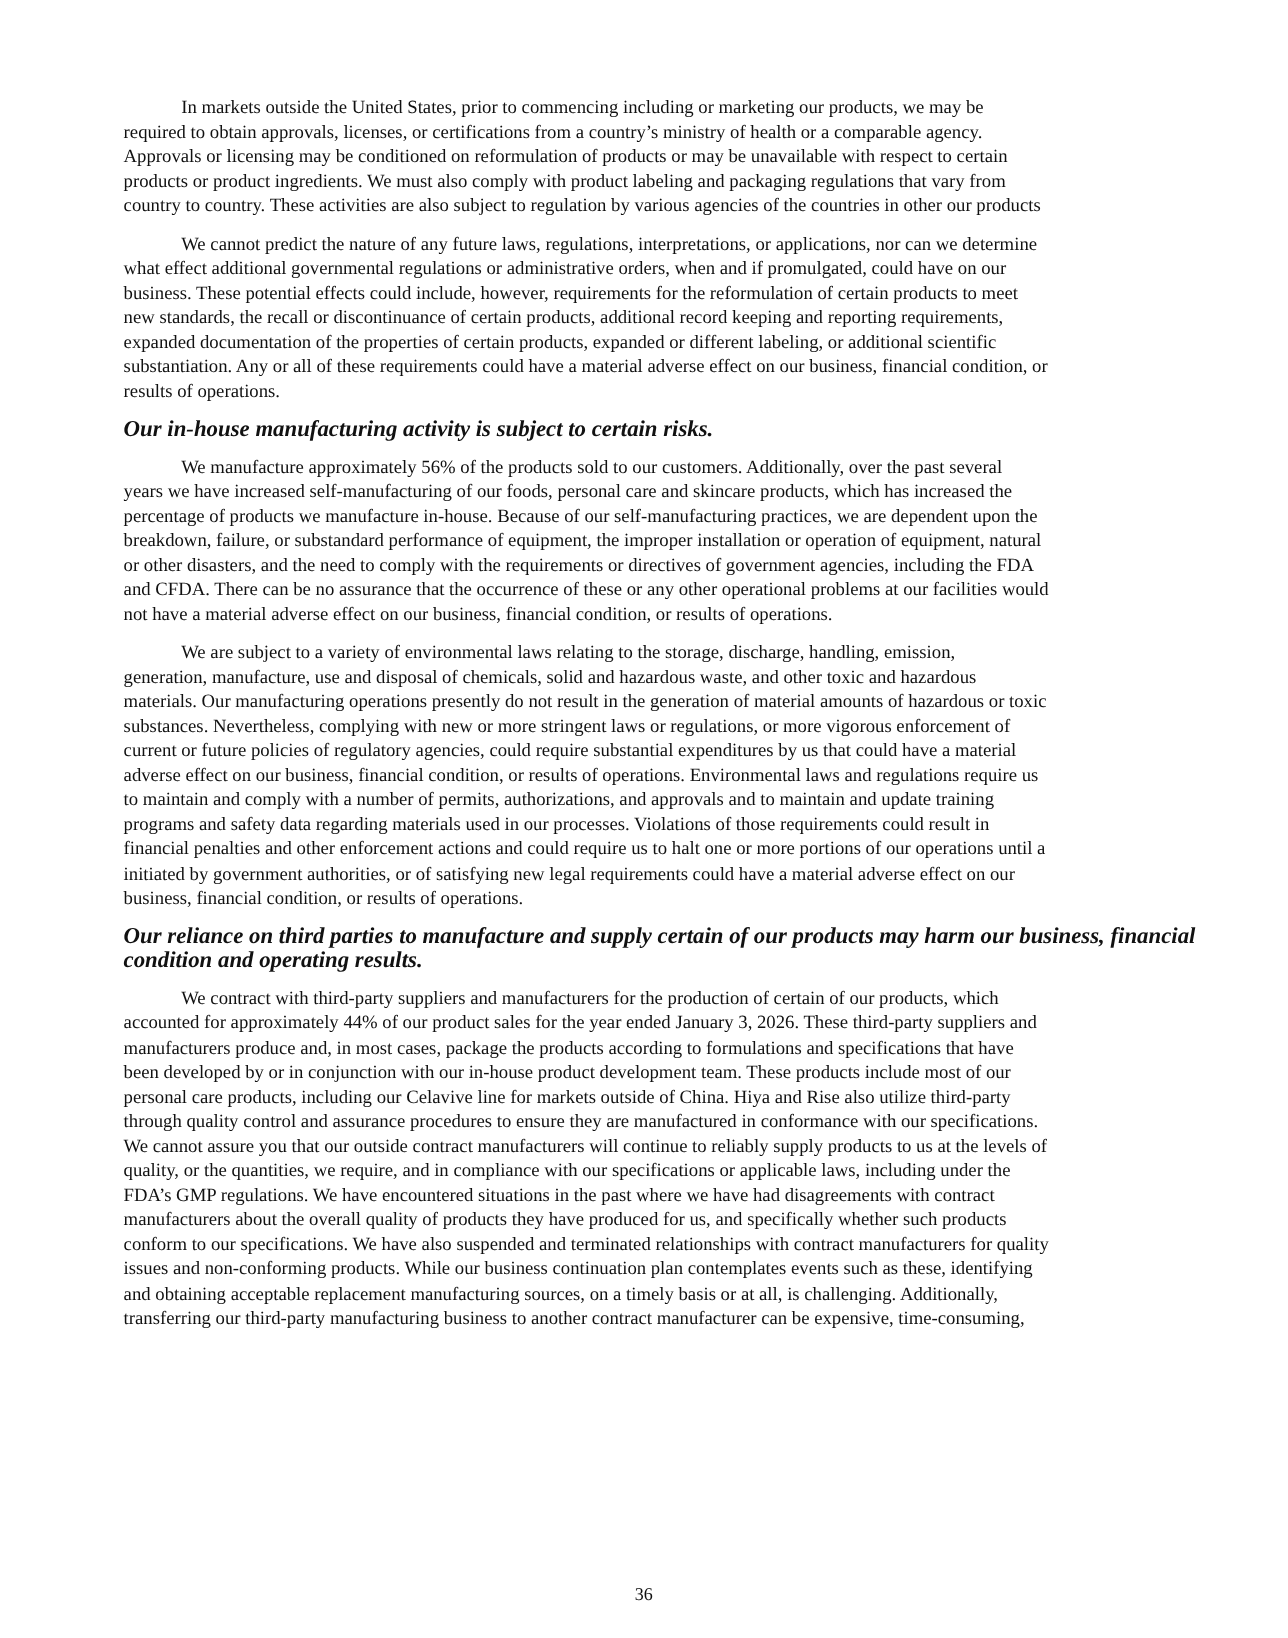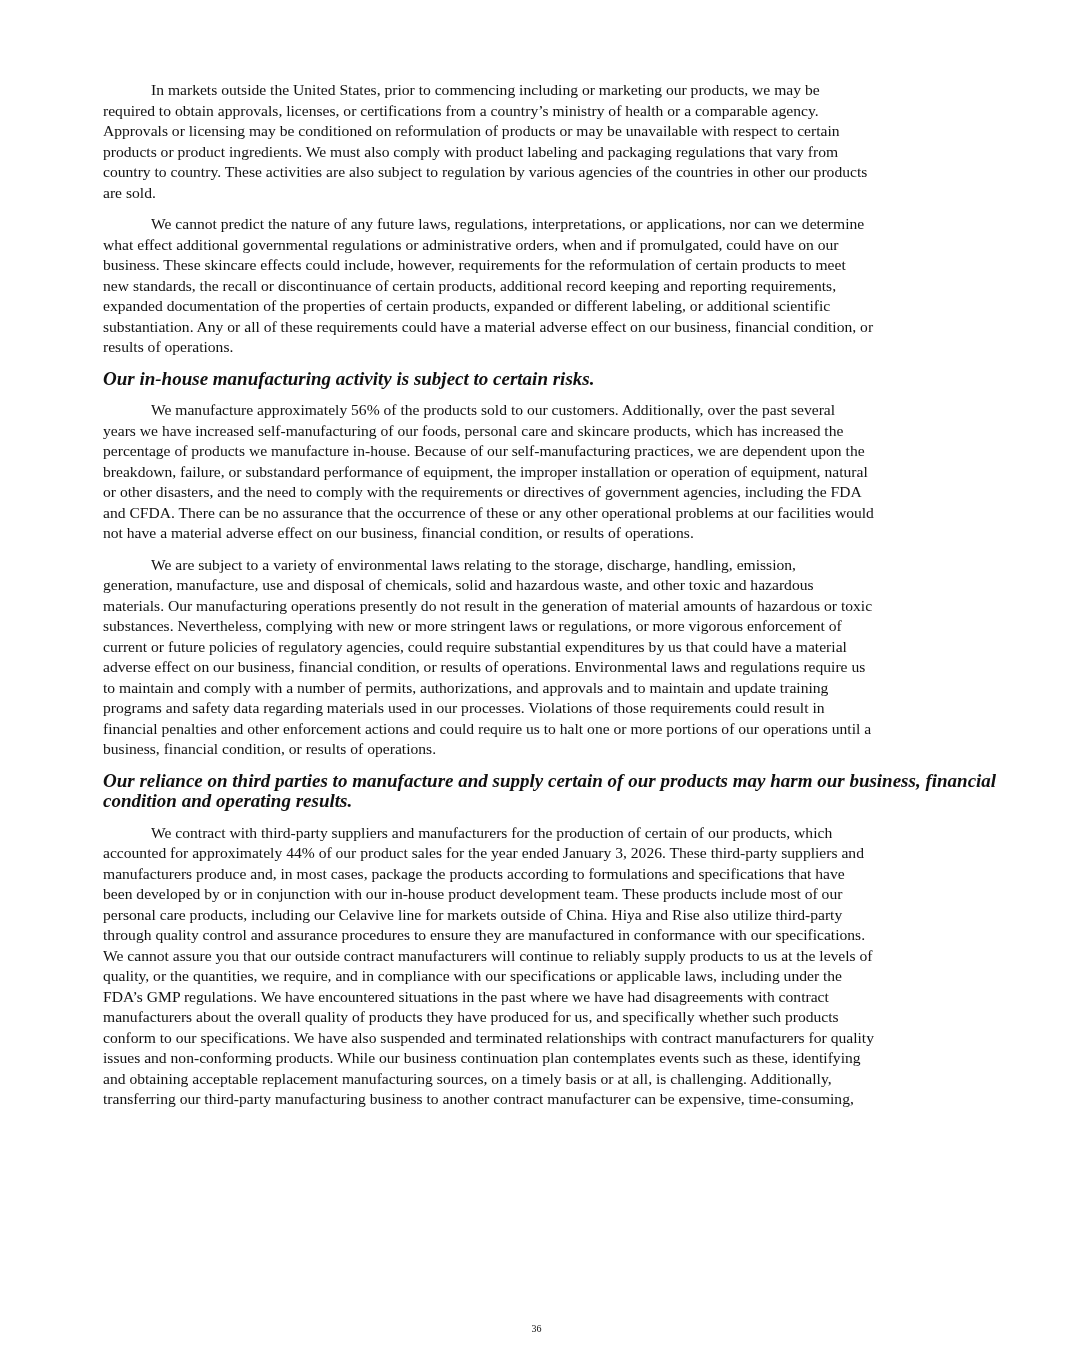--- a/index.html
+++ b/index.html
@@ -33,42 +33,41 @@
     margin: 0 0 11px 0;
     white-space: nowrap;
   }
   .heading .line { display: block; }
   .page-number {
     position: absolute;
     left: 0;
     width: 1073px;
     top: 1319px;
     text-align: center;
-    font-size: 10px;
+    font-size: 15px;
     line-height: 20px;
   }
 </style>
 </head>
 <body>
 
 <div class="page">
 
   <div class="para">
     <span class="line first">In markets outside the United States, prior to commencing including or marketing our products, we may be</span>
     <span class="line">required to obtain approvals, licenses, or certifications from a country’s ministry of health or a comparable agency.</span>
     <span class="line">Approvals or licensing may be conditioned on reformulation of products or may be unavailable with respect to certain</span>
     <span class="line">products or product ingredients. We must also comply with product labeling and packaging regulations that vary from</span>
     <span class="line">country to country. These activities are also subject to regulation by various agencies of the countries in other our products</span>
-    <span class="line">are sold.</span>
   </div>
 
   <div class="para">
     <span class="line first">We cannot predict the nature of any future laws, regulations, interpretations, or applications, nor can we determine</span>
     <span class="line">what effect additional governmental regulations or administrative orders, when and if promulgated, could have on our</span>
-    <span class="line">business. These skincare effects could include, however, requirements for the reformulation of certain products to meet</span>
+    <span class="line">business. These potential effects could include, however, requirements for the reformulation of certain products to meet</span>
     <span class="line">new standards, the recall or discontinuance of certain products, additional record keeping and reporting requirements,</span>
     <span class="line">expanded documentation of the properties of certain products, expanded or different labeling, or additional scientific</span>
     <span class="line">substantiation. Any or all of these requirements could have a material adverse effect on our business, financial condition, or</span>
     <span class="line">results of operations.</span>
   </div>
 
   <div class="heading">
     <span class="line">Our in-house manufacturing activity is subject to certain risks.</span>
   </div>
 
@@ -85,20 +84,21 @@
   <div class="para">
     <span class="line first">We are subject to a variety of environmental laws relating to the storage, discharge, handling, emission,</span>
     <span class="line">generation, manufacture, use and disposal of chemicals, solid and hazardous waste, and other toxic and hazardous</span>
     <span class="line">materials. Our manufacturing operations presently do not result in the generation of material amounts of hazardous or toxic</span>
     <span class="line">substances. Nevertheless, complying with new or more stringent laws or regulations, or more vigorous enforcement of</span>
     <span class="line">current or future policies of regulatory agencies, could require substantial expenditures by us that could have a material</span>
     <span class="line">adverse effect on our business, financial condition, or results of operations. Environmental laws and regulations require us</span>
     <span class="line">to maintain and comply with a number of permits, authorizations, and approvals and to maintain and update training</span>
     <span class="line">programs and safety data regarding materials used in our processes. Violations of those requirements could result in</span>
     <span class="line">financial penalties and other enforcement actions and could require us to halt one or more portions of our operations until a</span>
+    <span class="line">initiated by government authorities, or of satisfying new legal requirements could have a material adverse effect on our</span>
     <span class="line">business, financial condition, or results of operations.</span>
   </div>
 
   <div class="heading">
     <span class="line">Our reliance on third parties to manufacture and supply certain of our products may harm our business, financial</span>
     <span class="line">condition and operating results.</span>
   </div>
 
   <div class="para">
     <span class="line first">We contract with third-party suppliers and manufacturers for the production of certain of our products, which</span>

